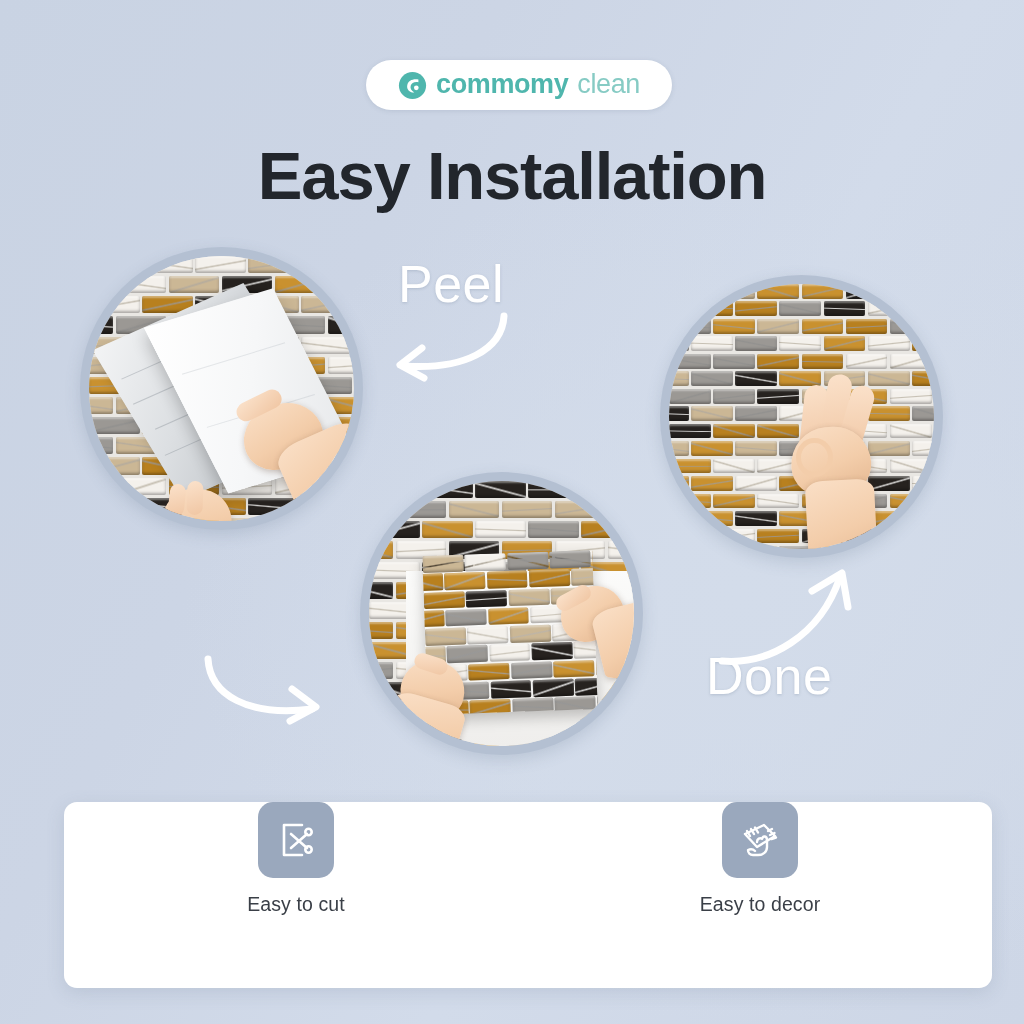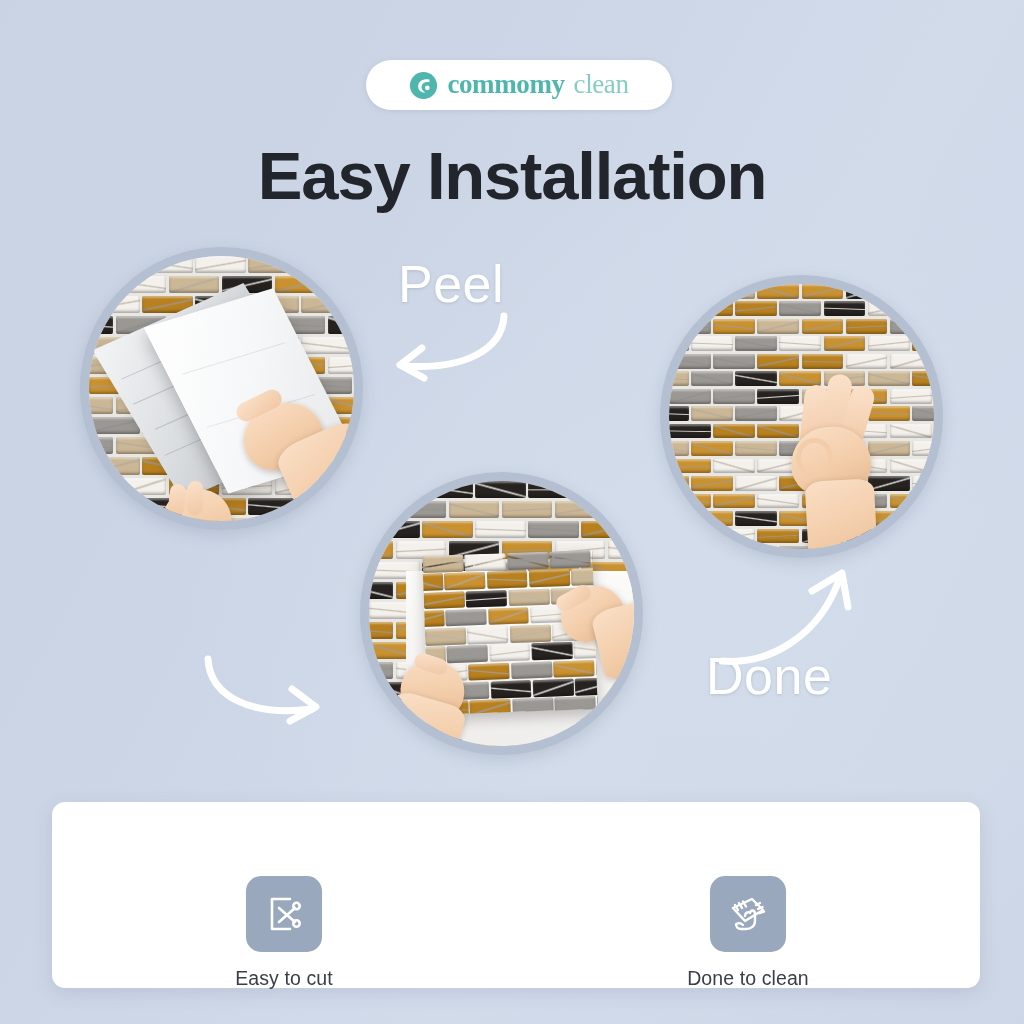--- a/index.html
+++ b/index.html
@@ -43,21 +43,20 @@
     height: 29px;
     flex: 0 0 29px;
     display: block;
   }
   .logo-word {
     font-size: 27px;
     letter-spacing: -0.4px;
     line-height: 1;
     position: relative;
     top: -1px;
-    font-family: Liberation Serif, serif;
   }
   .logo-strong { color: #4fb6ad; font-weight: 700; }
   .logo-light  { color: #86cbc4; font-weight: 400; }
 
   
   #page-title {
     position: absolute;
     left: 0;
     top: 142px;
     width: 1024px;
@@ -173,29 +172,29 @@
   #label-done  { left: 706px; top: 650px; }
 
   .arrow-svg { position: absolute; overflow: visible; }
   #arrow-peel  { left: 352px; top: 310px; }
   #arrow-stick { left: 200px; top: 655px; }
   #arrow-done  { left: 716px; top: 565px; }
 
   
   #feature-card {
     position: absolute;
-    left: 52px;
+    left: 64px;
     top: 802px;
     width: 928px;
     height: 186px;
     background: #ffffff;
     border-radius: 13px;
     box-shadow: 0 5px 18px rgba(96,112,138,0.17);
     display: flex;
-    align-items: flex-end;
+    align-items: flex-start;
   }
   .feature {
     flex: 1 1 0;
     display: flex;
     flex-direction: column;
     align-items: center;
     gap: 17px;
   }
   .feature-icon-box {
     width: 76px;
@@ -637,19 +636,19 @@
       <div class="feature-icon-box">
         <svg width="44" height="44" viewBox="0 0 44 44" fill="none" stroke="#ffffff" stroke-width="2.4" stroke-linecap="round" stroke-linejoin="round">
           <path d="M7 16 L26 7 L37 18 L19 29 Z"></path>
           <path d="M9 13 L12 18 M13 11 L16 16 M17 9.5 L20 14.5"></path>
           <path d="M30 13 L34 11 M32 17 L36.5 15 M33.5 21 L38 19.5"></path>
           <path d="M19 24 C19 21 22 19 24 21 C25 17 29 18 29 22 L29 29
                    C29 34 25 37 20 37 L15 37 C12 37 10 35 10 32
                    C12 31 15 31 17 33"></path>
         </svg>
       </div>
-      <div class="feature-label">Done to clean</div>
+      <div class="feature-label">Easy to decor</div>
     </div>
 
 
 
   </div>
 </div>
 
 </body></html>

